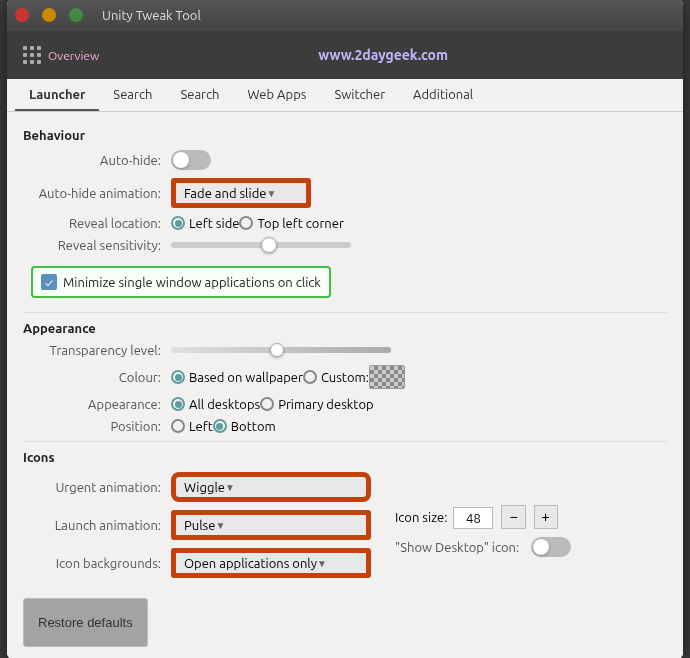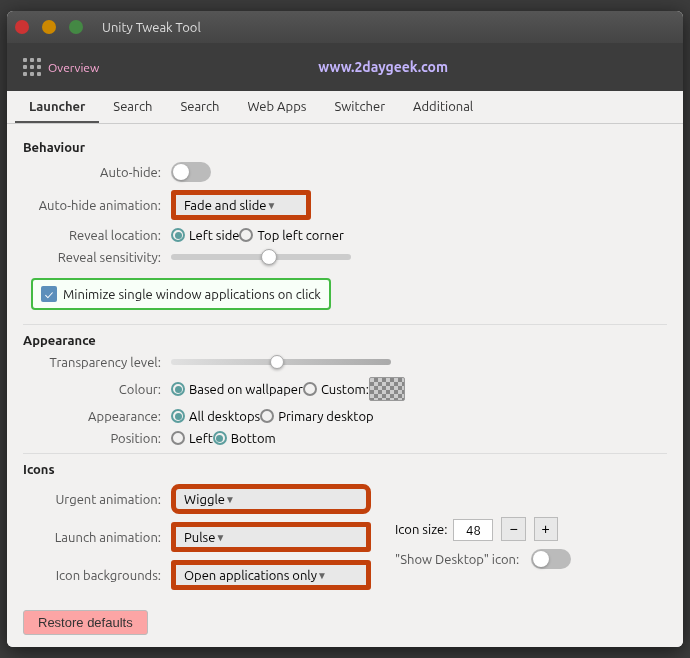--- a/index.html
+++ b/index.html
@@ -249,24 +249,24 @@
     }
     .spinbox-btn {
       border: 1px solid #bbb;
       background: #e8e8e8;
       padding: 3px 7px;
       cursor: pointer;
       font-size: 14px;
     }
     
     .btn-default {
-      background: #fca5a5;
+      background: #a3a3a3;
       border: 1px solid #bbb;
       border-radius: 3px;
-      padding: 4px 14px;
+      padding: 16px 14px;
       cursor: pointer;
       font-size: 13px;
       color: #333;
       margin-top: 4px;
     }
     .icon-grid {
       display: grid;
       grid-template-columns: repeat(3, 5px);
       grid-template-rows: repeat(3, 5px);
       gap: 2px;

